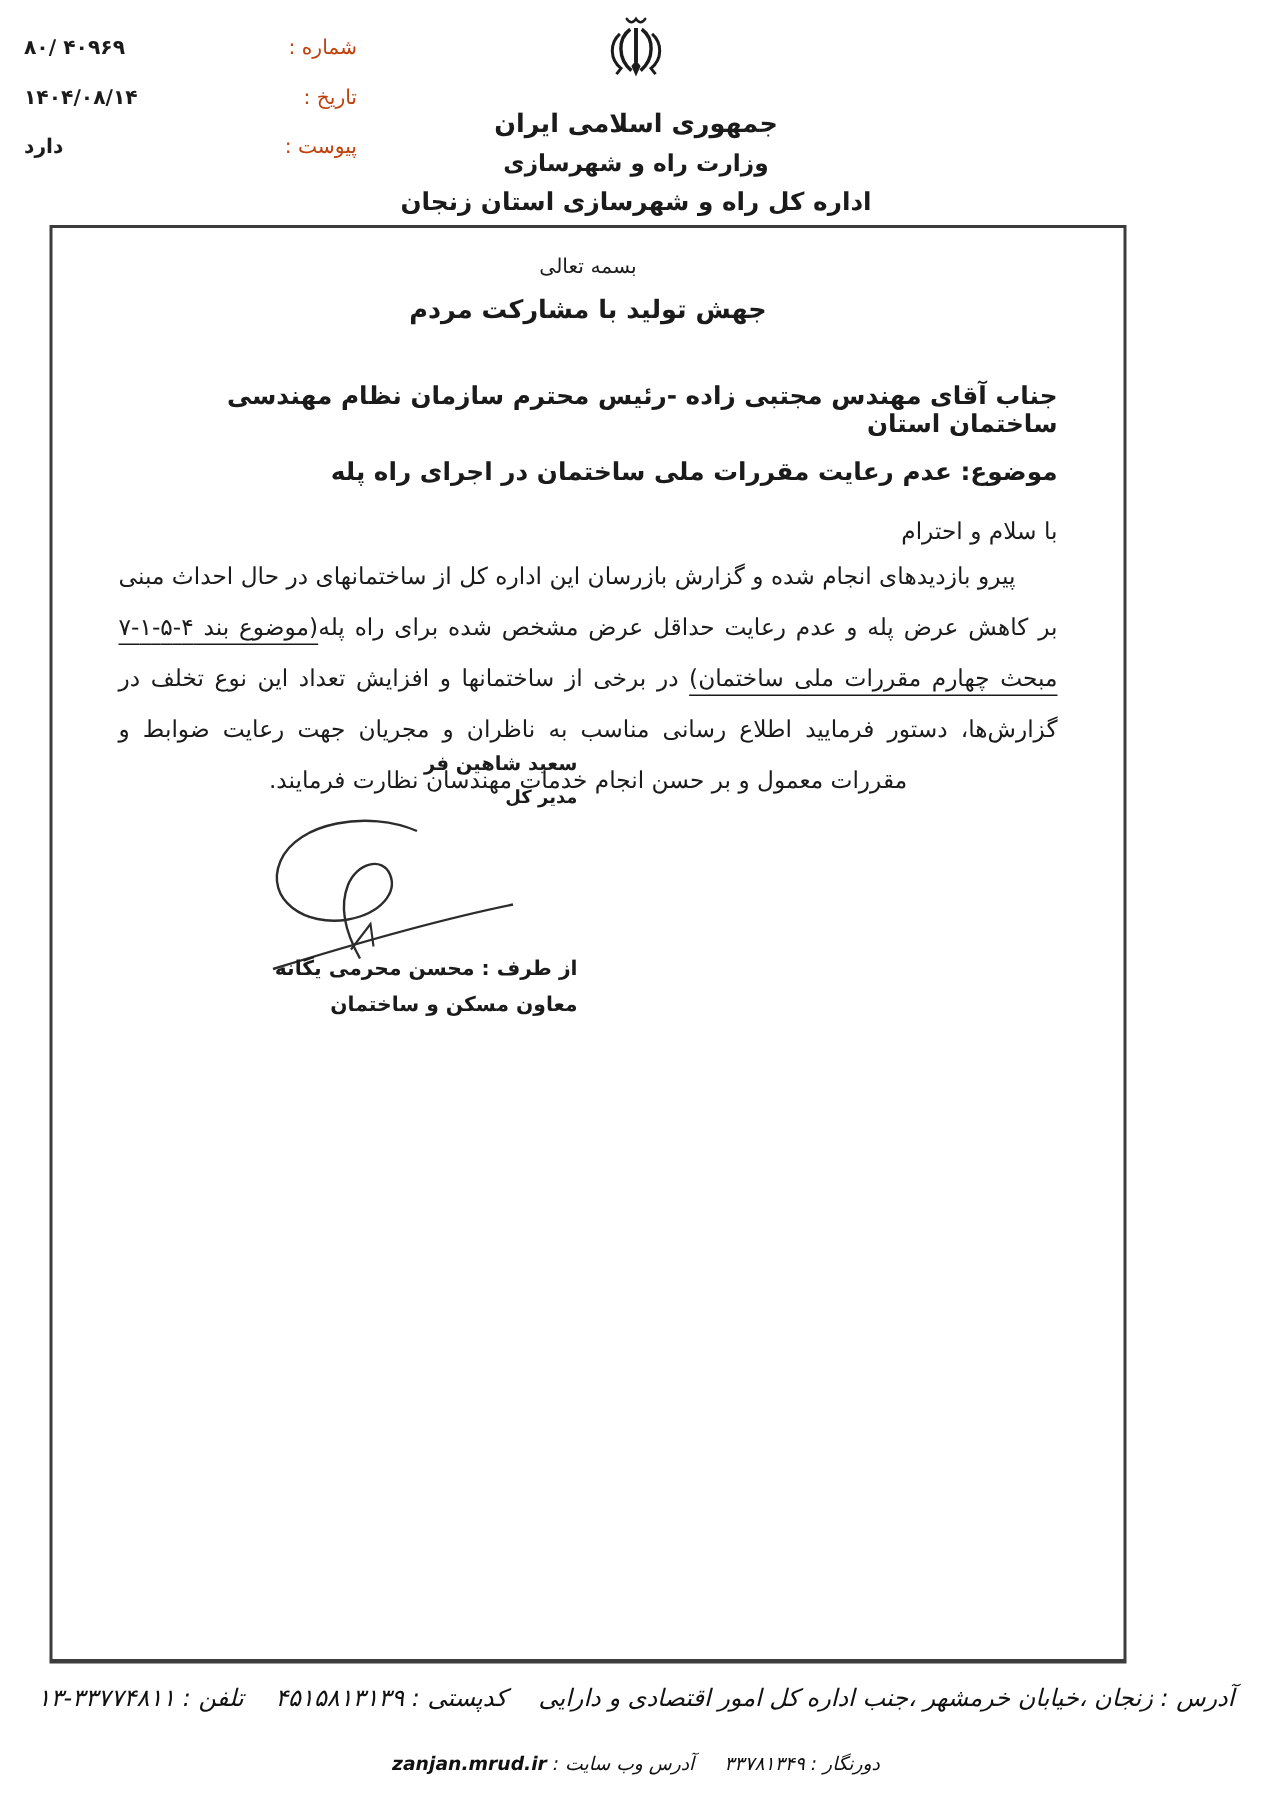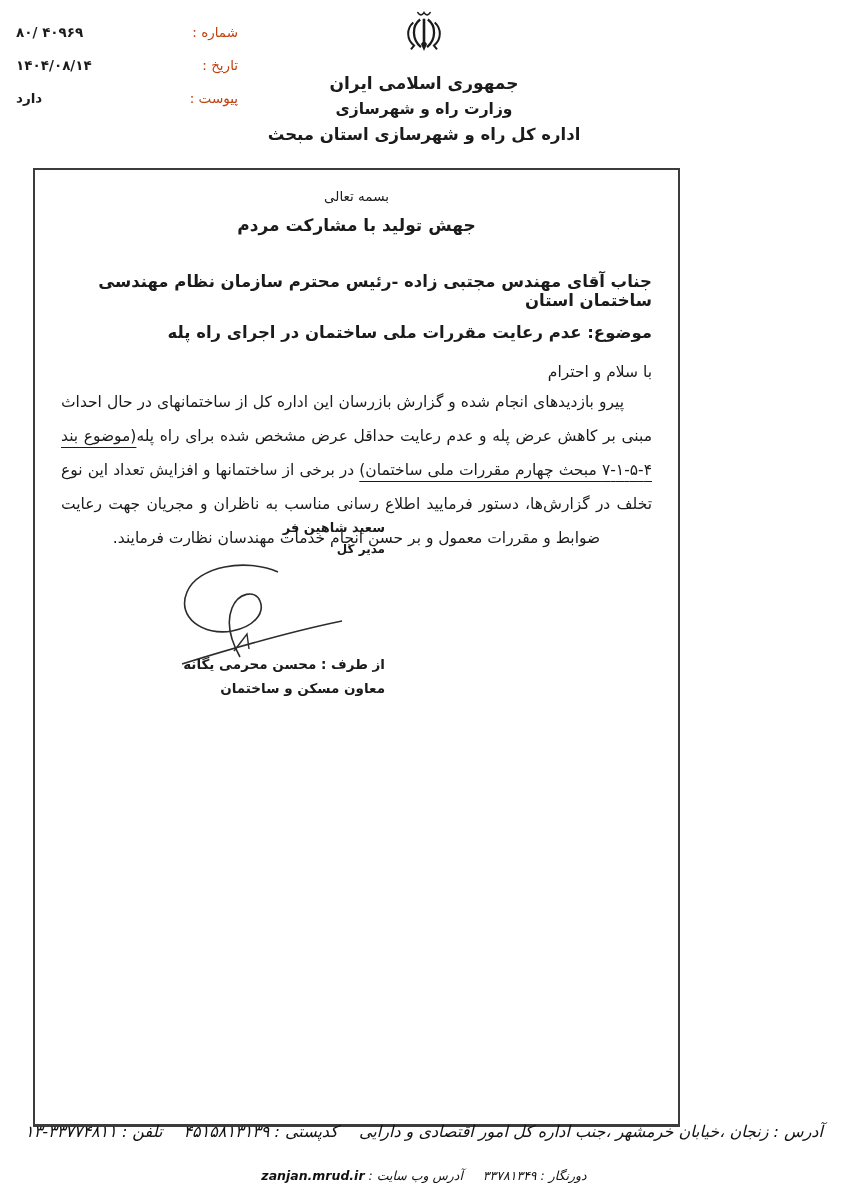--- a/index.html
+++ b/index.html
@@ -17,23 +17,23 @@
   .meta-label{ font-size:13.5px; color:#c2410c; }
   .meta-value{ font-size:13.5px; font-weight:bold; letter-spacing:.5px; }
   
   .letterhead{ position:absolute; top:6px; right:0; left:0; text-align:center; }
   .emblem{ display:block; margin:0 auto 2px auto; }
   .lh-country{ font-size:17px; font-weight:bold; margin-top:17px; }
   .lh-ministry{ font-size:15.5px; font-weight:bold; margin-top:7px; }
   .lh-department{ font-size:16.5px; font-weight:bold; margin-top:7px; }
   
   .letter-box{
-    position:absolute; top:168px; left:33px; width:647px; height:959px;
+    position:absolute; top:150px; left:33px; width:718px; height:959px;
     border:2px solid #3c3c3c; border-bottom-width:3px;
-    padding:14px 26px; direction:rtl;
+    padding:14px 44px; direction:rtl;
   }
   .besmeleh{ text-align:center; font-size:13.5px; margin-top:4px; }
   .slogan{ text-align:center; font-size:17px; font-weight:bold; margin-top:11px; }
   .addressee{ font-size:16.5px; font-weight:bold; margin-top:37px; text-align:right; }
   .subject{ font-size:16.5px; font-weight:bold; margin-top:13px; text-align:right; }
   .salutation{ font-size:15.5px; margin-top:21px; text-align:right; }
   .body-par{
     font-size:15.5px; line-height:2.2; text-align:justify; text-align-last:center;
     text-indent:28px; margin-top:4px;
   }
@@ -80,21 +80,21 @@
     <path d="M22,8 q4,6 8,0 q4,6 8,0" fill="none" stroke="#1b1b1b" stroke-width="2.2" stroke-linecap="round"></path>
     <path d="M30,16 L30,46" fill="none" stroke="#1b1b1b" stroke-width="3.4"></path>
     <path d="M30,58 L26,49 L30,44 L34,49 Z" fill="#1b1b1b"></path>
     <path d="M25,17 C14,25 14,43 26,53" fill="none" stroke="#1b1b1b" stroke-width="3"></path>
     <path d="M35,17 C46,25 46,43 34,53" fill="none" stroke="#1b1b1b" stroke-width="3"></path>
     <path d="M16,21 C7,29 7,43 17,51 L13,56" fill="none" stroke="#1b1b1b" stroke-width="2.6"></path>
     <path d="M44,21 C53,29 53,43 43,51 L47,56" fill="none" stroke="#1b1b1b" stroke-width="2.6"></path>
   </svg>
   <div class="lh-country">جمهوری اسلامی ایران</div>
   <div class="lh-ministry">وزارت راه و شهرسازی</div>
-  <div class="lh-department">اداره کل راه و شهرسازی استان مبحث</div>
+  <div class="lh-department">اداره کل راه و شهرسازی استان زنجان</div>
 </div>
 
 <div class="letter-box">
   <div class="besmeleh">بسمه تعالی</div>
   <div class="slogan">جهش تولید با مشارکت مردم</div>
   <div class="addressee">جناب آقای مهندس مجتبی زاده -رئیس محترم سازمان نظام مهندسی ساختمان استان</div>
   <div class="subject">موضوع: عدم رعایت مقررات ملی ساختمان در اجرای راه پله</div>
   <div class="salutation">با سلام و احترام</div>
   <p class="body-par"><span>پیرو بازدیدهای انجام شده و گزارش بازرسان این اداره کل از ساختمانهای در حال احداث مبنی بر کاهش عرض پله و عدم رعایت حداقل عرض مشخص شده برای راه پله</span><span class="u">(موضوع  بند ۴-۵-۱-۷ مبحث چهارم مقررات ملی ساختمان)</span><span> در برخی از ساختمانها و افزایش تعداد این نوع تخلف در گزارش‌ها، دستور فرمایید اطلاع رسانی مناسب به ناظران و مجریان جهت رعایت ضوابط و مقررات معمول و بر حسن انجام خدمات مهندسان نظارت فرمایند.</span></p>
 

